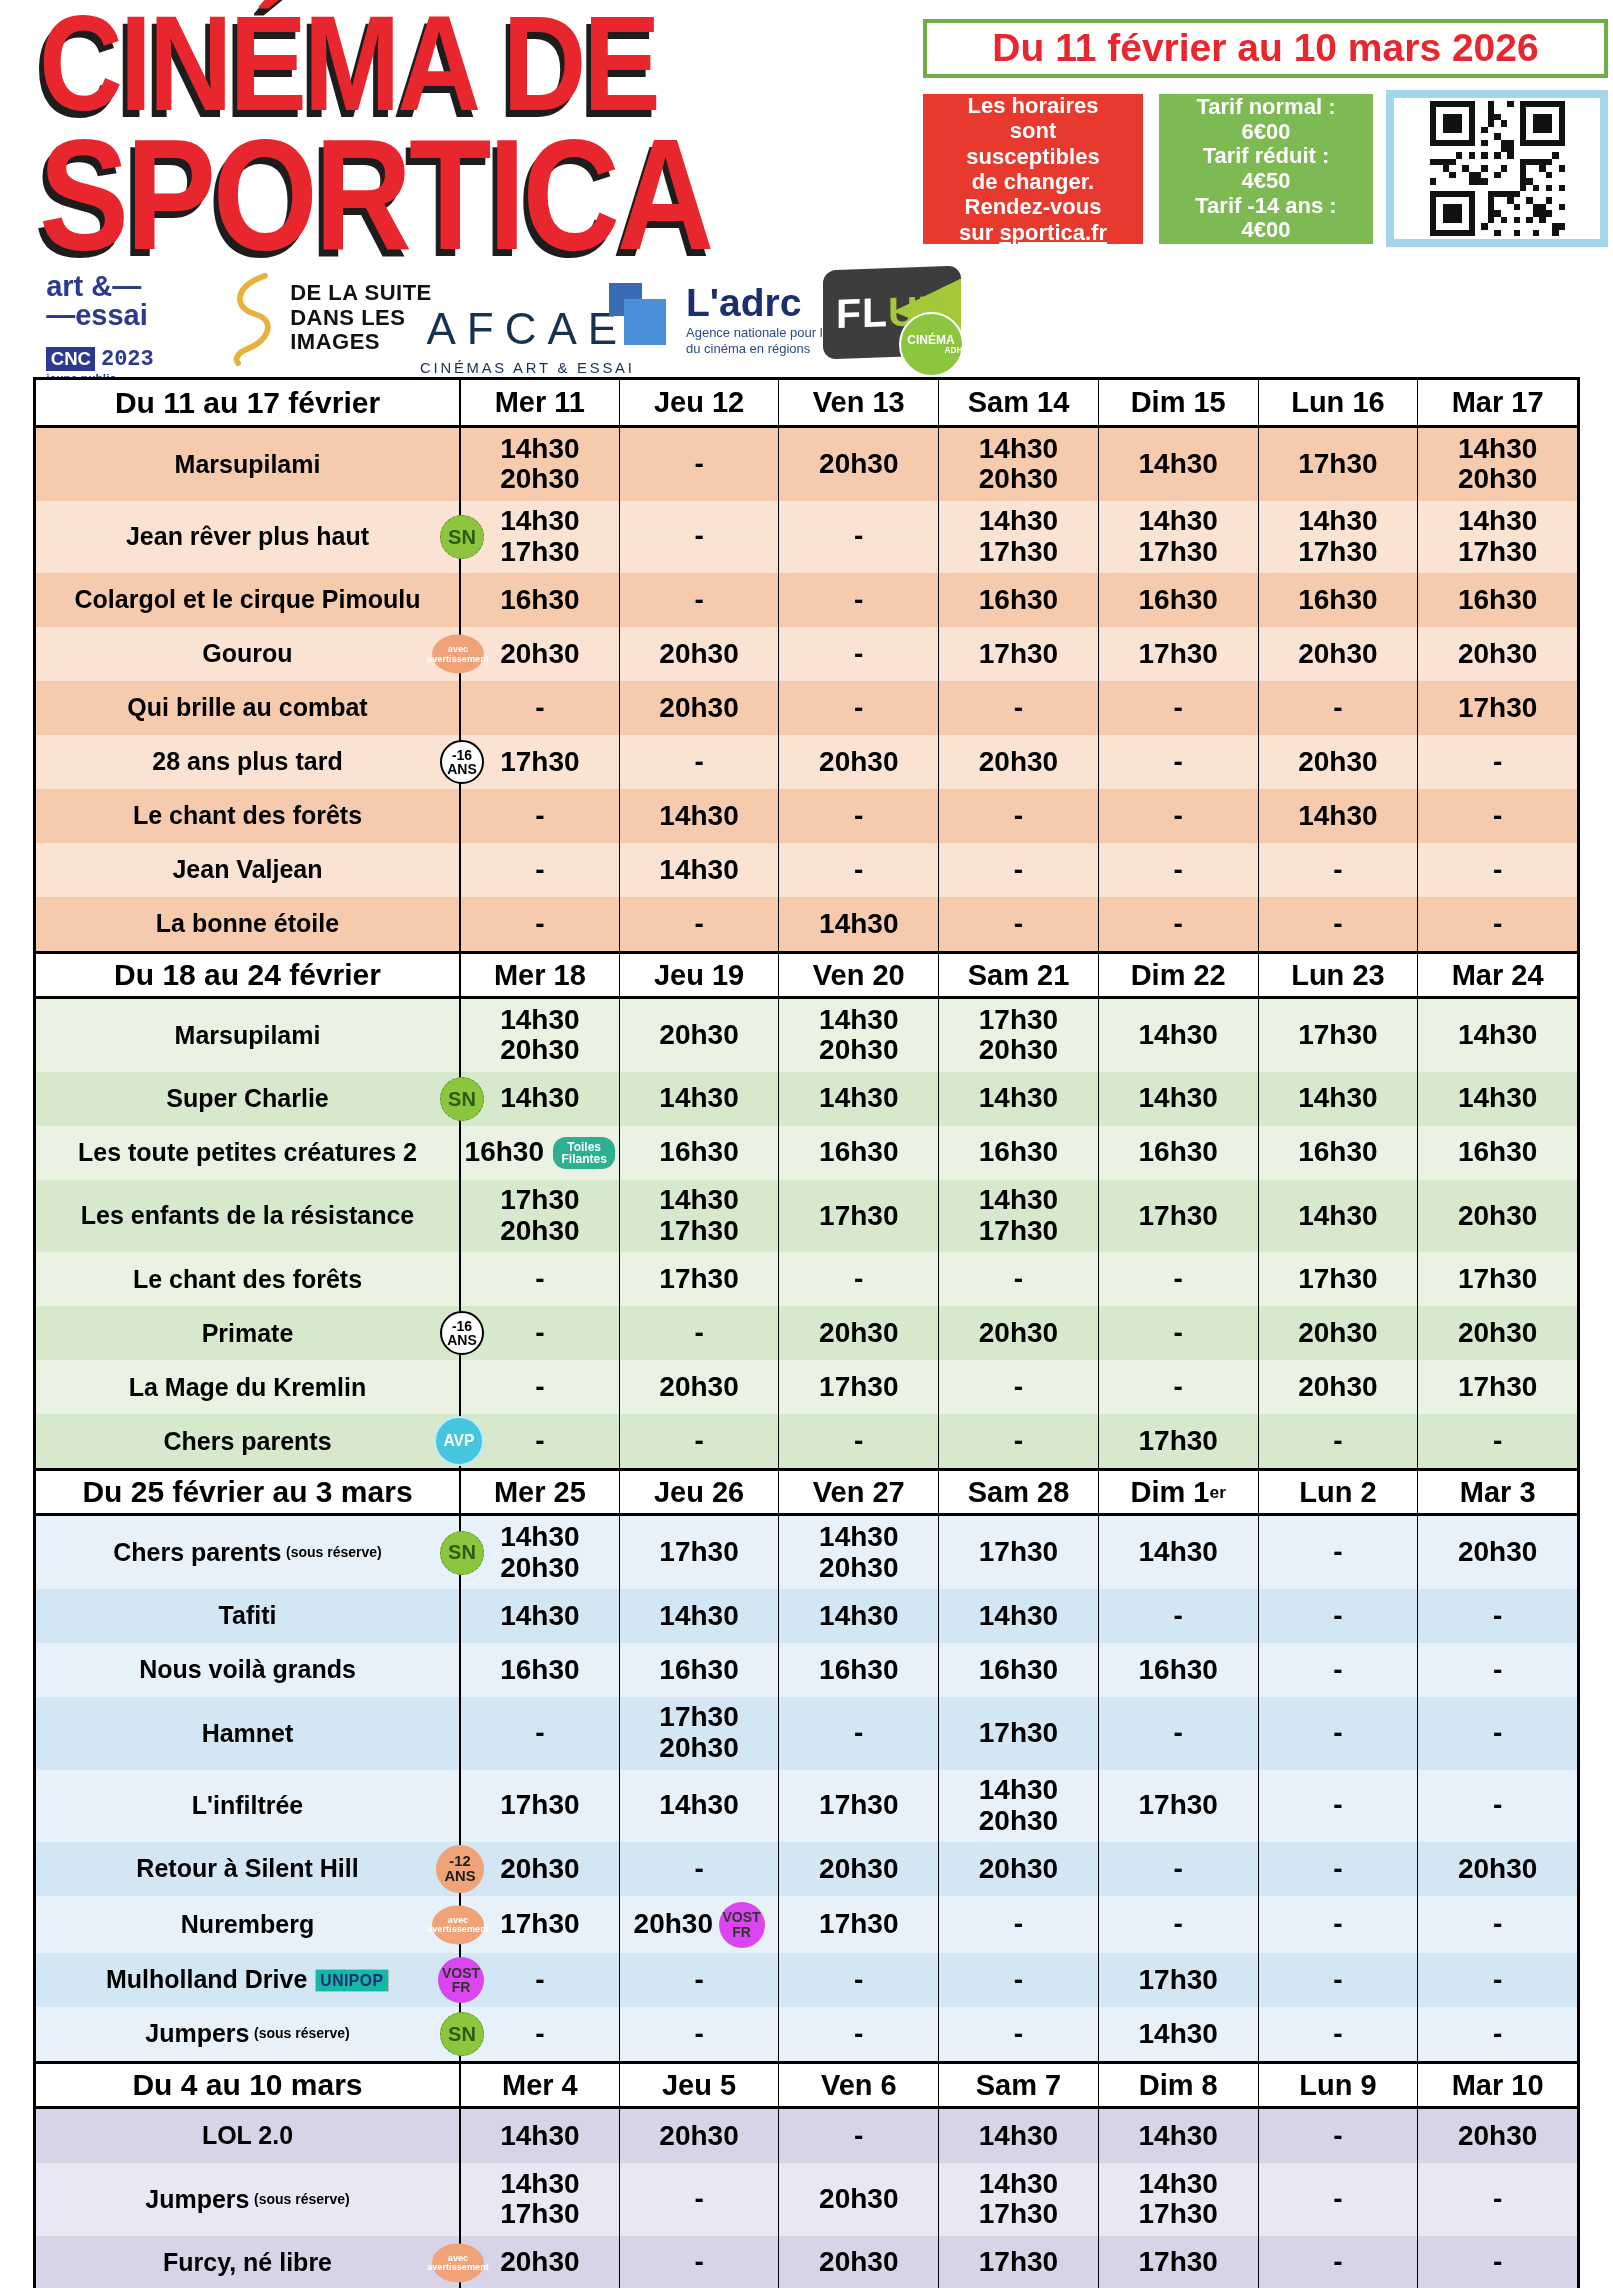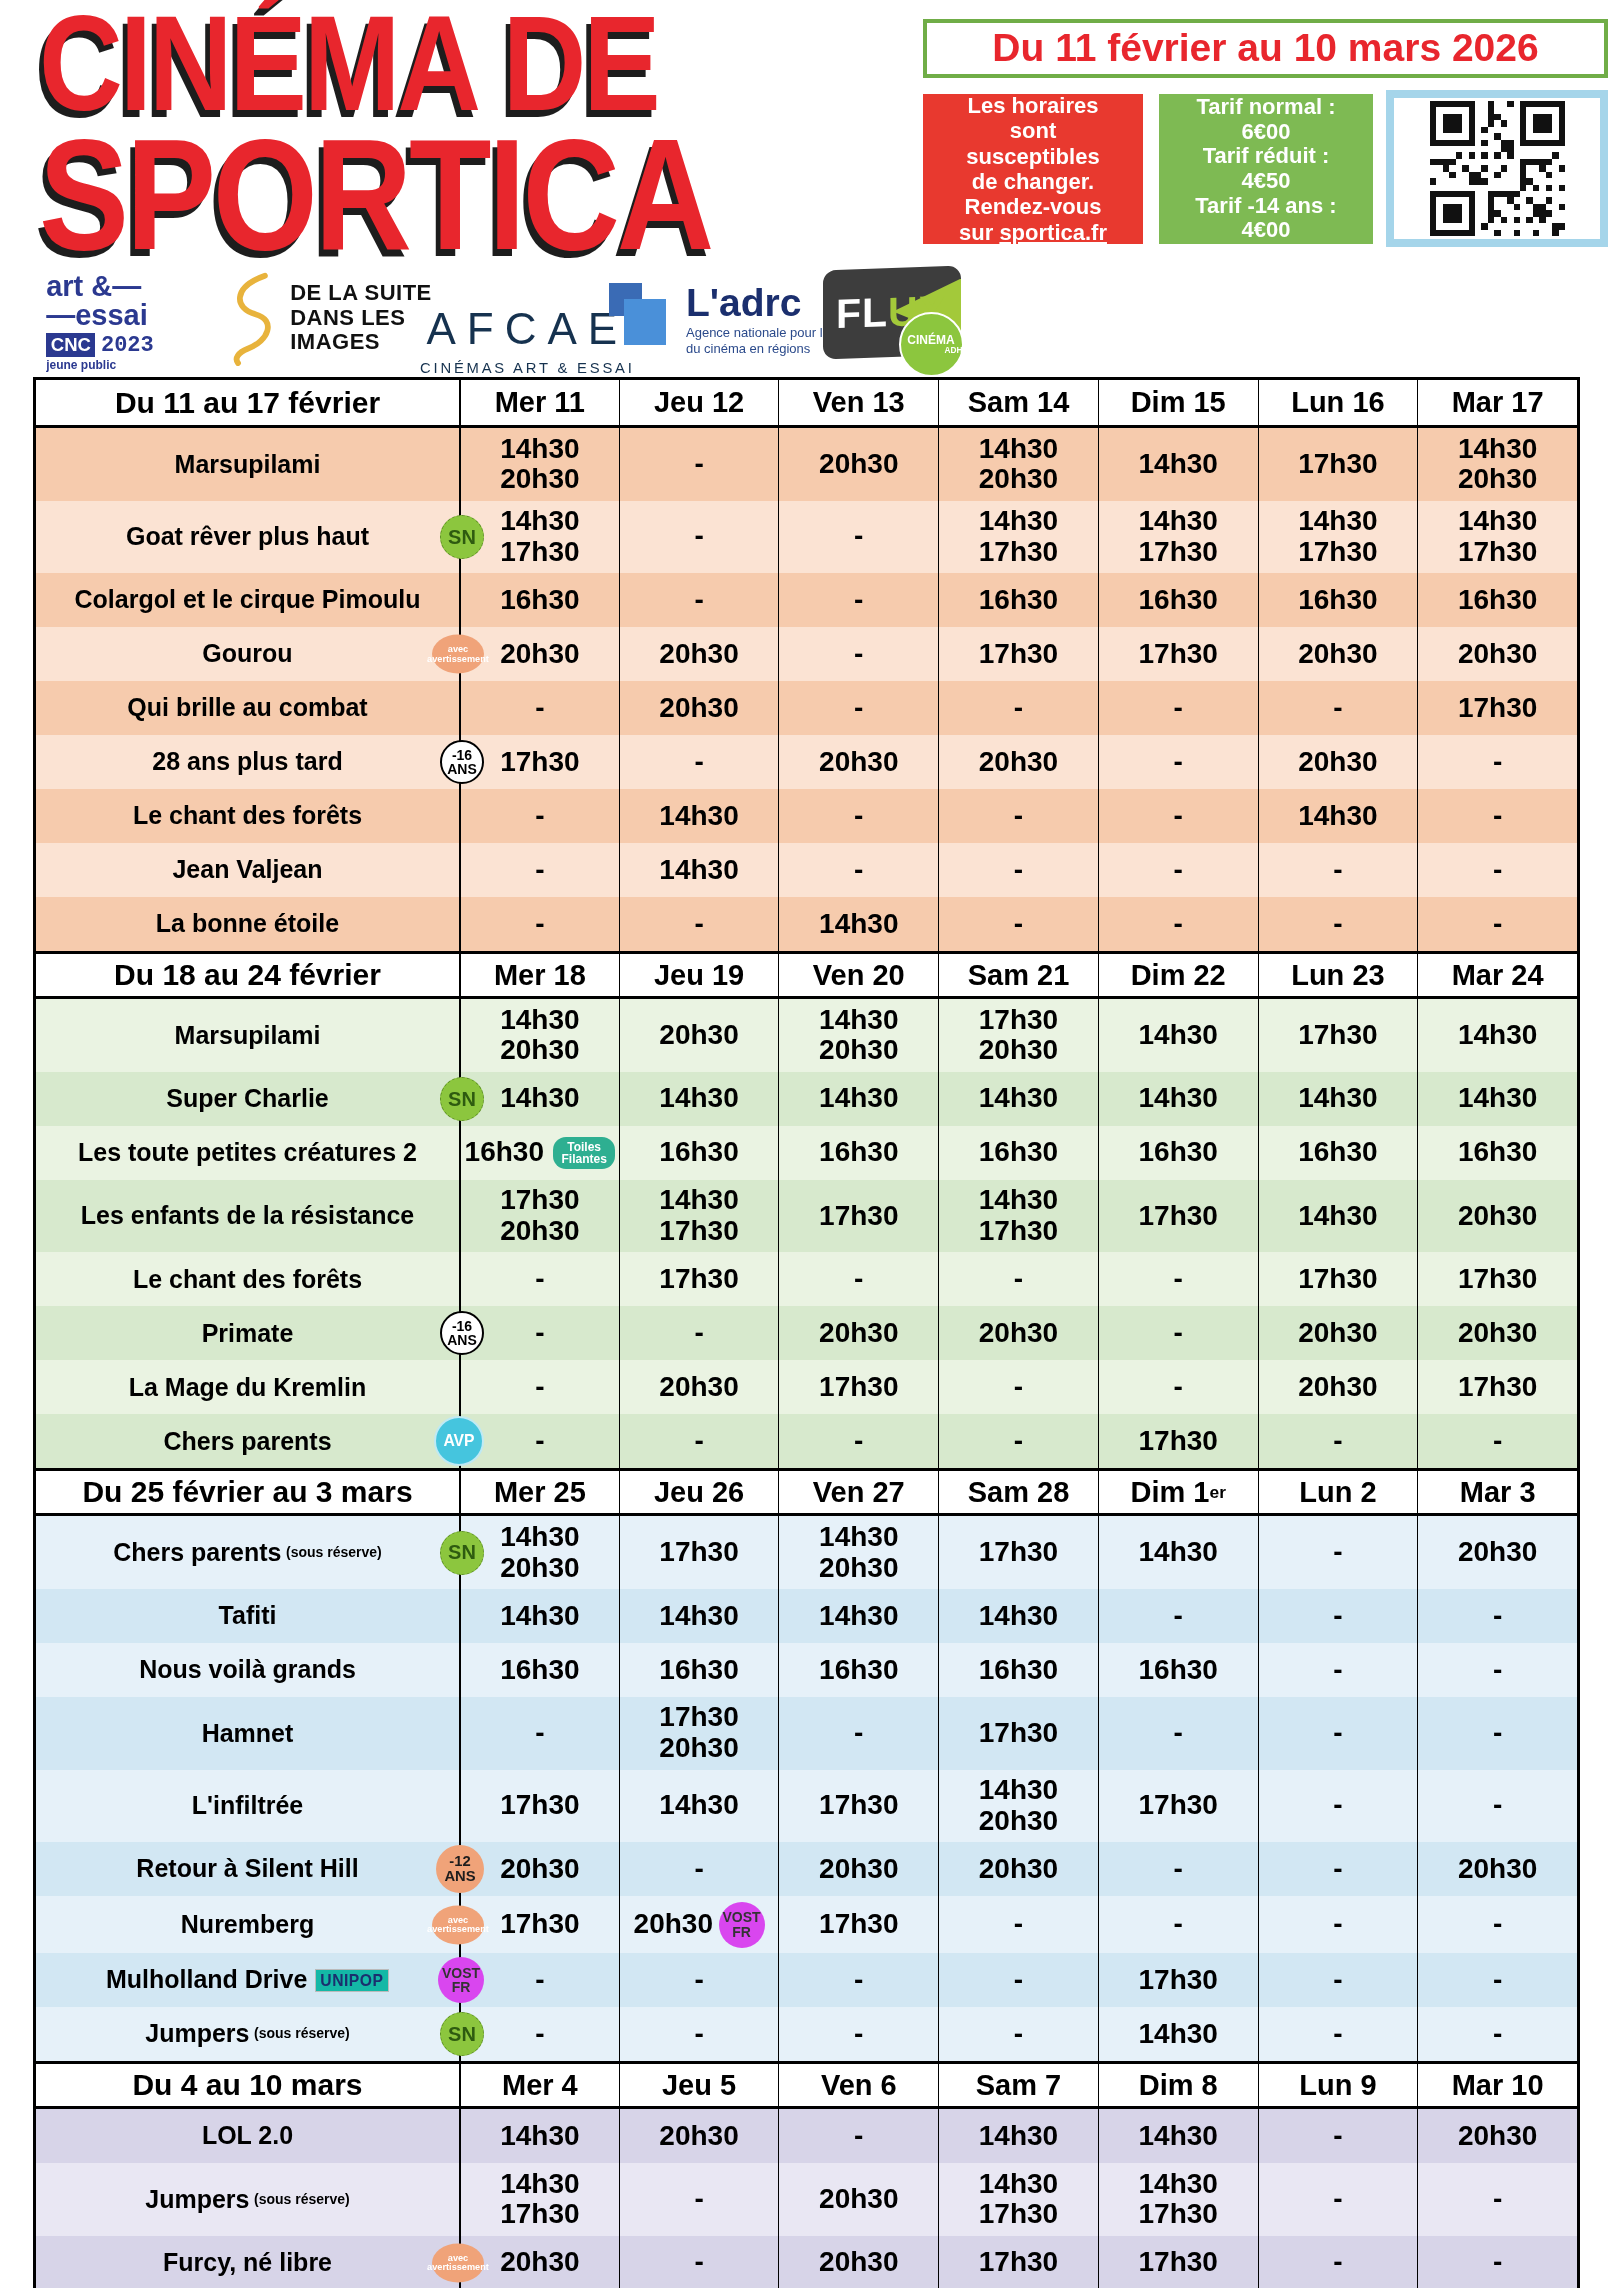--- a/index.html
+++ b/index.html
@@ -27,21 +27,21 @@
   .qr-box { position:absolute; left:1386px; top:90px; width:222px; height:157px; background:#fff;
             border:8.3px solid #a5d5ea; display:flex; align-items:center; justify-content:center; }
   .qr-box svg { width:135px; height:135px; }
 
   
   .logos-row { position:absolute; left:37px; top:266px; width:1539px; height:107px; }
   .logo { position:absolute; top:0; }
   .logo-artessai { left:9.2px; top:5.5px; color:#2b3990; font-weight:bold; text-align:left; }
   .logo-artessai .l1 { font-size:29px; line-height:1; }
   .logo-artessai .l2 { font-size:29px; line-height:1; }
-  .logo-artessai .cncrow { display:flex; align-items:center; gap:5.5px; margin-top:3px; }
+  .logo-artessai .cncrow { display:flex; align-items:center; gap:5.5px; margin-top:17px; }
   .logo-artessai .cnc { background:#2b3990; color:#fff; font-size:18.5px; padding:0.9px 4.6px; }
   .logo-artessai .yr { font-size:22px;font-family:Liberation Mono, monospace; }
   .logo-artessai .sub { font-size:12px; font-weight:bold; }
   .logo-suite { left:185px; top:3.7px; display:flex; align-items:center; gap:9.2px; }
   .logo-suite svg { width:59px; height:96px; }
   .logo-suite .txt { color:#111; font-weight:bold; font-size:22px; line-height:1.1; letter-spacing:0.5px; }
   .logo-afcae { left:383px; top:22px; color:#16324f; text-align:center;margin-top:16px; }
   .logo-afcae .word { font-size:44px; letter-spacing:11px; font-weight:400; }
   .logo-afcae .sub { font-size:14.8px; letter-spacing:2.8px; margin-top:5.5px; }
   .logo-adrc { left:572px; top:16.6px; display:flex; gap:20px; }
@@ -337,21 +337,21 @@
         </div>
         <div class="t-cell t-time">
           <div class="times">
             <div>14h30</div>
             <div>20h30</div>
           </div>
         </div>
       </div>
       <div class="t-row t-movie theme-peach light">
         <div class="t-cell t-title-cell">
-          <span>Goat rêver plus haut</span>
+          <span>Jean rêver plus haut</span>
           <span class="badge b-sn">SN</span>
         </div>
         <div class="t-cell t-time">
           <div class="times">
             <div>14h30</div>
             <div>17h30</div>
           </div>
         </div>
         <div class="t-cell t-time">
           <div class="times">

